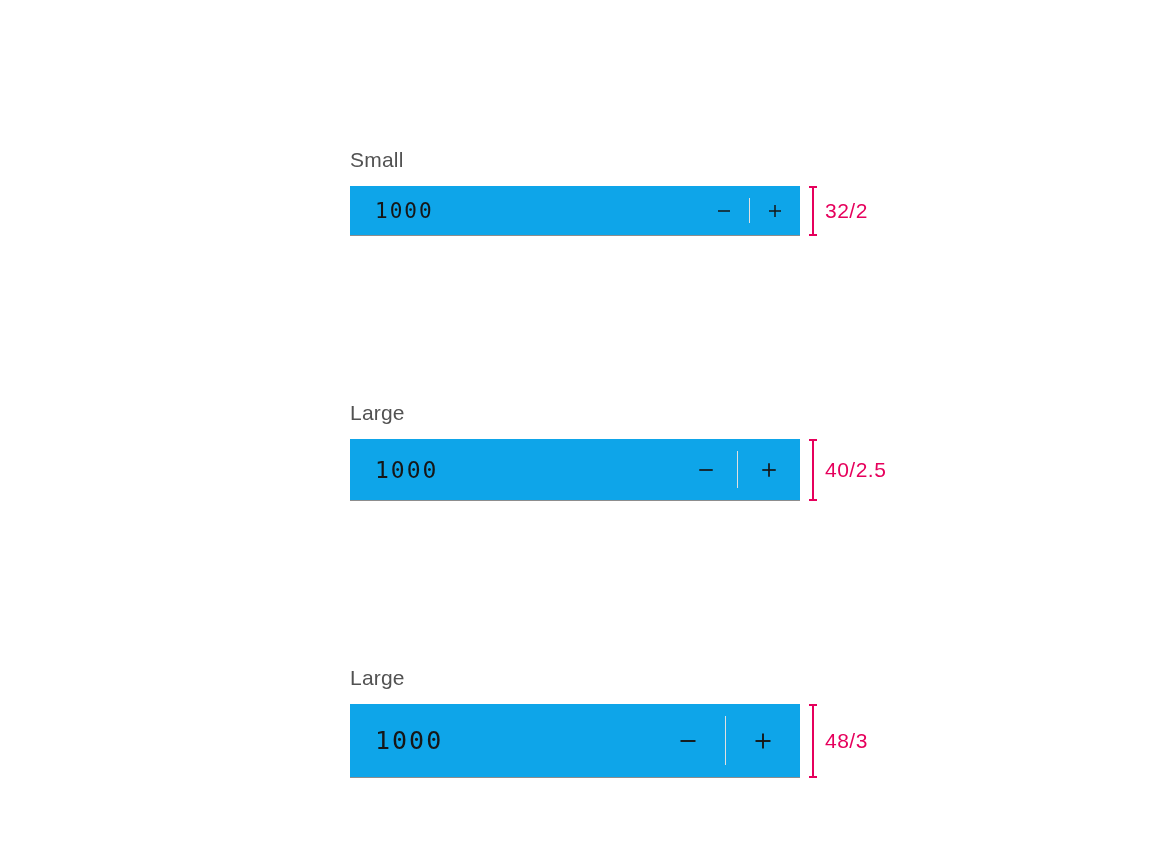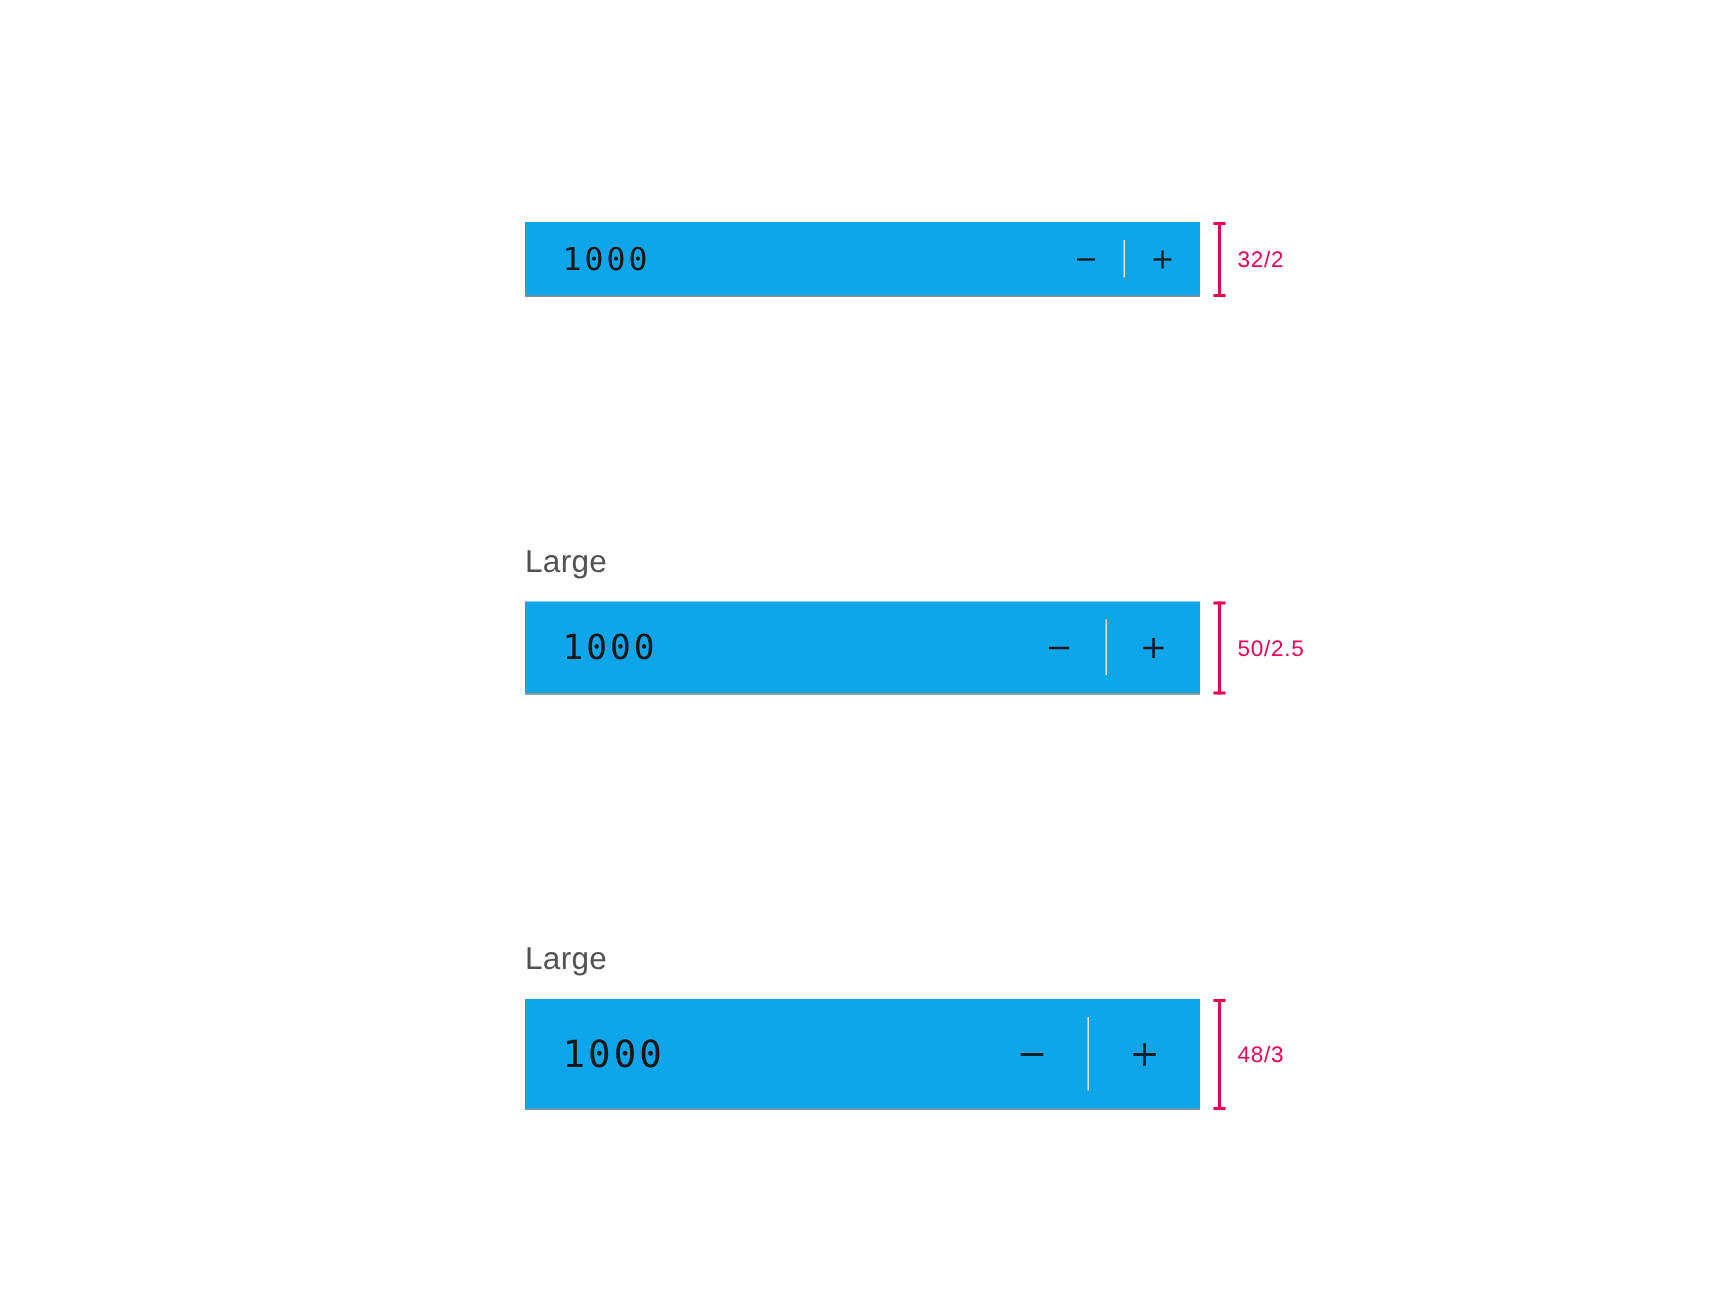--- a/index.html
+++ b/index.html
@@ -94,32 +94,33 @@
       position: absolute;
       left: 0;
       width: 8px;
       height: 2px;
       background: #e6005c;
     }
     .dim-indicator .cap-top { top: 0; }
     .dim-indicator .cap-bot { bottom: 0; }
     .dim-label {
       color: #e6005c;
-      font-size: 15px;
+      font-size: 21px;
       margin-left: 8px;
       align-self: center;
       letter-spacing: 0.5px;
     }
   </style>
 </head>
 <body>
 
 <div class="container">
 
   <div class="size-group">
+    <div class="size-label">Small</div>
     <div class="row">
       <div class="number-input sm">
         <div class="value">1000</div>
         <div class="btn">
           <span>
             <svg width="16" height="16" viewBox="0 0 16 16">
                 <rect x="2" y="7.25" width="12" height="1.5" fill="#161616"></rect>
               </svg>
           </span>
         </div>
@@ -162,21 +163,21 @@
                 <rect x="7.25" y="2" width="1.5" height="12" fill="#161616"></rect>
               </svg>
           </span>
         </div>
       </div>
       <div class="dim-indicator">
         <div class="cap-top"></div>
           <div class="line"></div>
           <div class="cap-bot"></div>
       </div>
-      <div class="dim-label">50/2.5</div>
+      <div class="dim-label">40/2.5</div>
     </div>
   </div>
 
   <div class="size-group">
     <div class="size-label">Large</div>
     <div class="row">
       <div class="number-input lg">
         <div class="value">1000</div>
         <div class="btn">
           <span>

